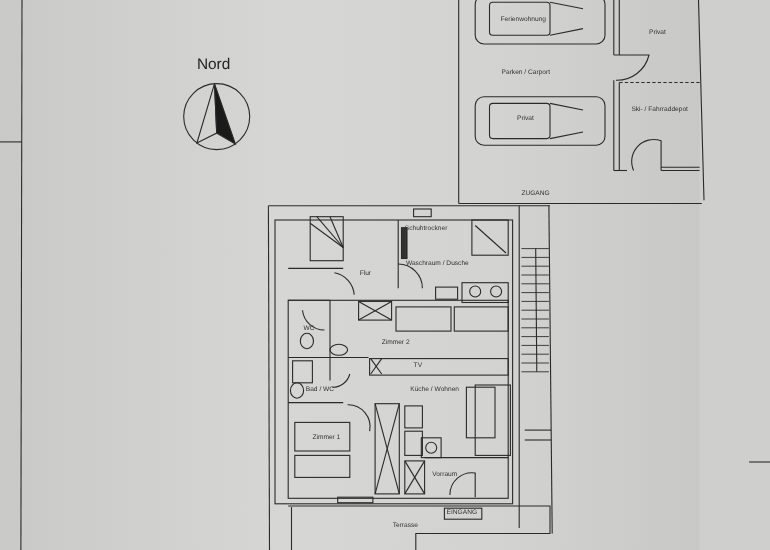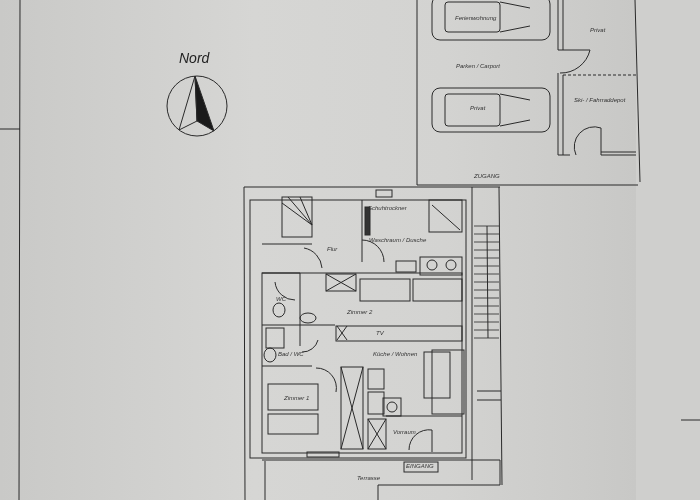--- a/index.html
+++ b/index.html
@@ -1,17 +1,17 @@
 <!DOCTYPE html>
 <html><head>
 <meta charset="utf-8">
 <style>
   html,body{margin:0;padding:0;}
   body{width:700px;height:500px;overflow:hidden;background:#cfcfcd;font-family:"Liberation Sans",sans-serif;}
-  .sheet{position:relative;width:636px;height:500px;background:linear-gradient(90deg,#c9c9c7 0%,#d6d6d4 40%,#d3d3d1 70%,#c8c8c6 100%);font-style:italic;}
+  .sheet{position:relative;width:636px;height:500px;background:linear-gradient(90deg,#c9c9c7 0%,#d6d6d4 40%,#d3d3d1 70%,#c8c8c6 100%);}
   svg{position:absolute;left:0;top:0;}
   .lbl{position:absolute;font-size:6px;color:#333;white-space:nowrap;}
   .nord{position:absolute;left:179px;top:50px;font-size:14px;color:#222;}
 </style>
 </head>
 <body>
 
 <div class="sheet">
 <svg width="700" height="500" viewBox="0 0 700 500" stroke="#2a2a2a" fill="none" stroke-width="1">
 

